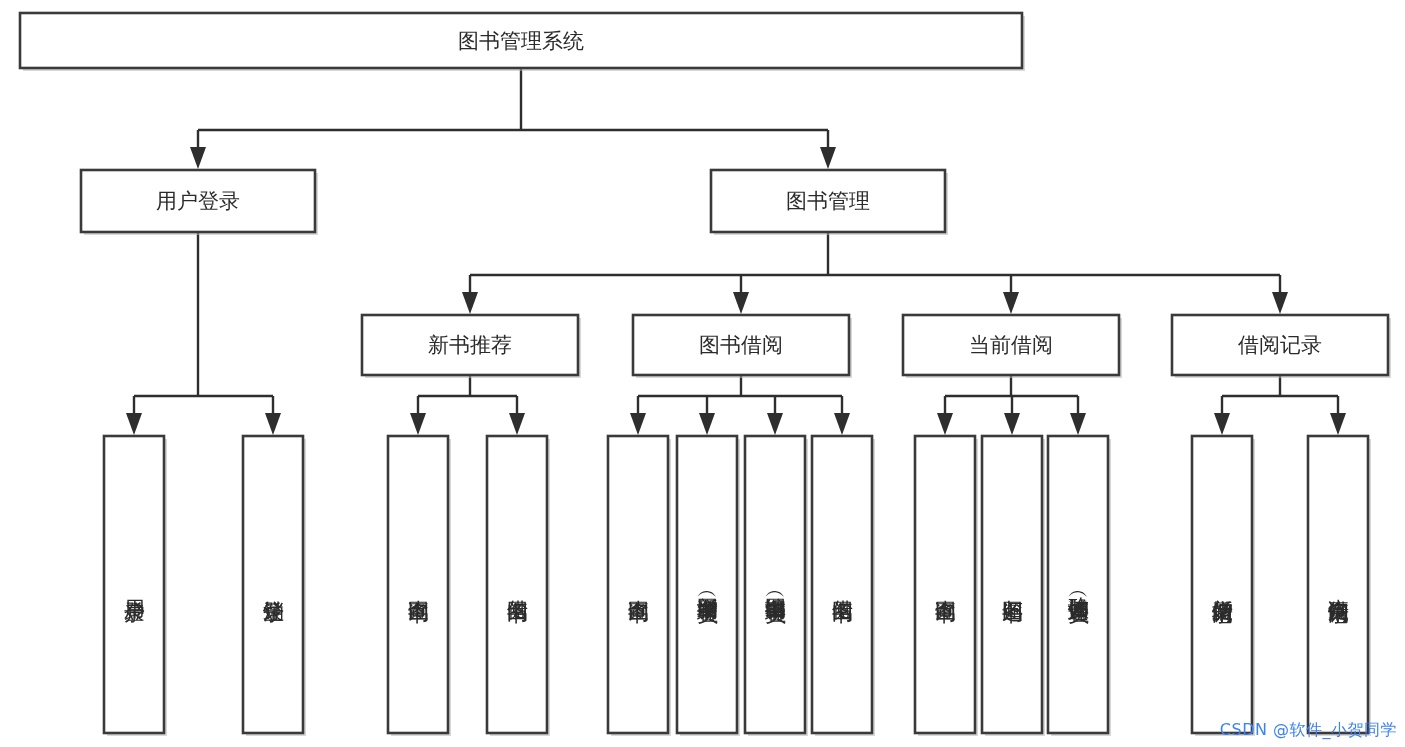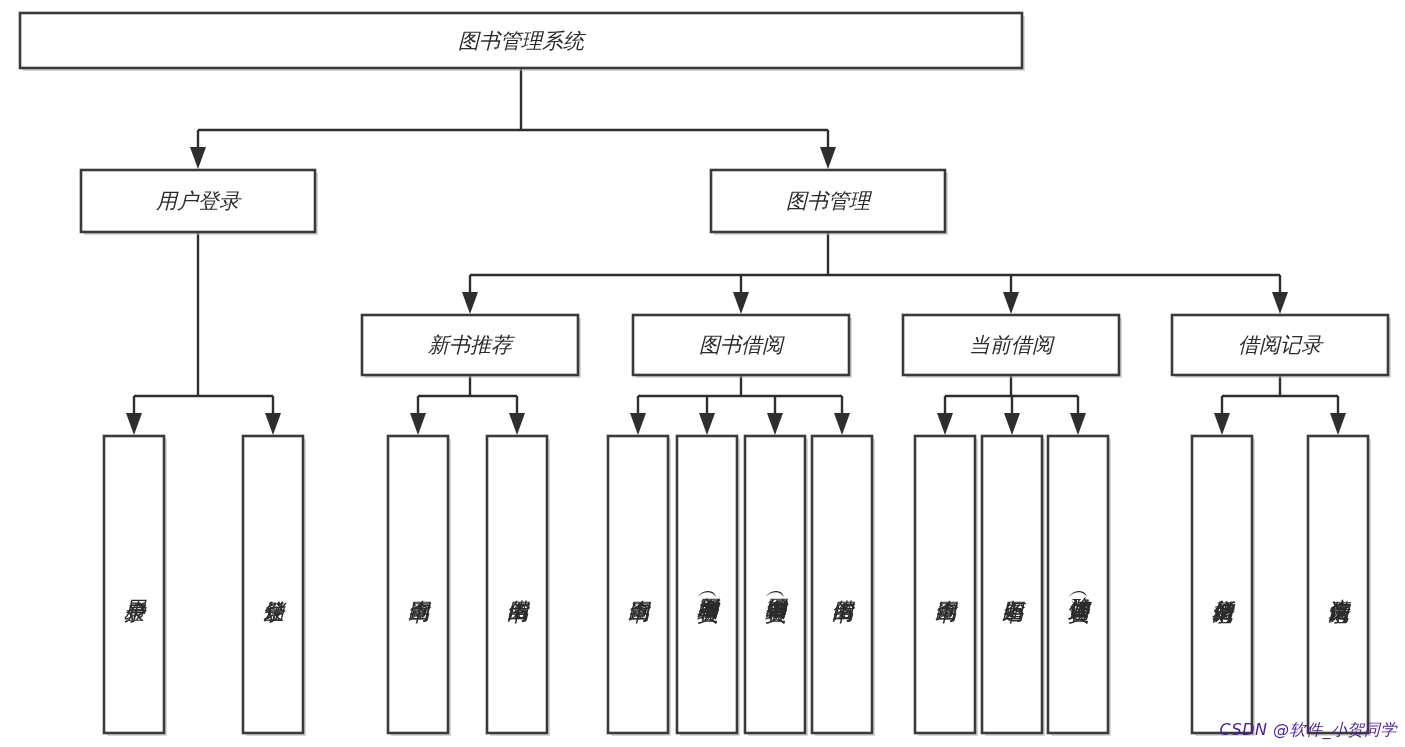--- a/index.html
+++ b/index.html
@@ -13,21 +13,20 @@
     font-family: "DejaVu Sans", "Liberation Sans", sans-serif;
     overflow: hidden;
     position: relative;
   }
   #diagram-root {
     position: absolute;
     left: 0;
     top: 0;
     width: 1405px;
     height: 747px;
-    font-style: italic;
   }
   svg.flowchart {
     display: block;
     width: 1405px;
     height: 747px;
     background: #ffffff;
   }
   .node-rect {
     fill: #ffffff;
     stroke: #3a3a3a;
@@ -50,21 +49,21 @@
     fill: #2b2b2b;
     font-family: "DejaVu Sans", "Liberation Sans", sans-serif;
     font-size: 21px;
     text-anchor: middle;
     dominant-baseline: middle;
   }
   .watermark {
     position: absolute;
     right: 8px;
     bottom: 6px;
-    color: #4c1d95;
+    color: #3b82f6;
     font-size: 16px;
     font-family: "DejaVu Sans", "Liberation Sans", sans-serif;
     letter-spacing: 0.5px;
     white-space: nowrap;
     pointer-events: none;
   }
   .vlabel {
     position: absolute;
     display: flex;
     align-items: center;

